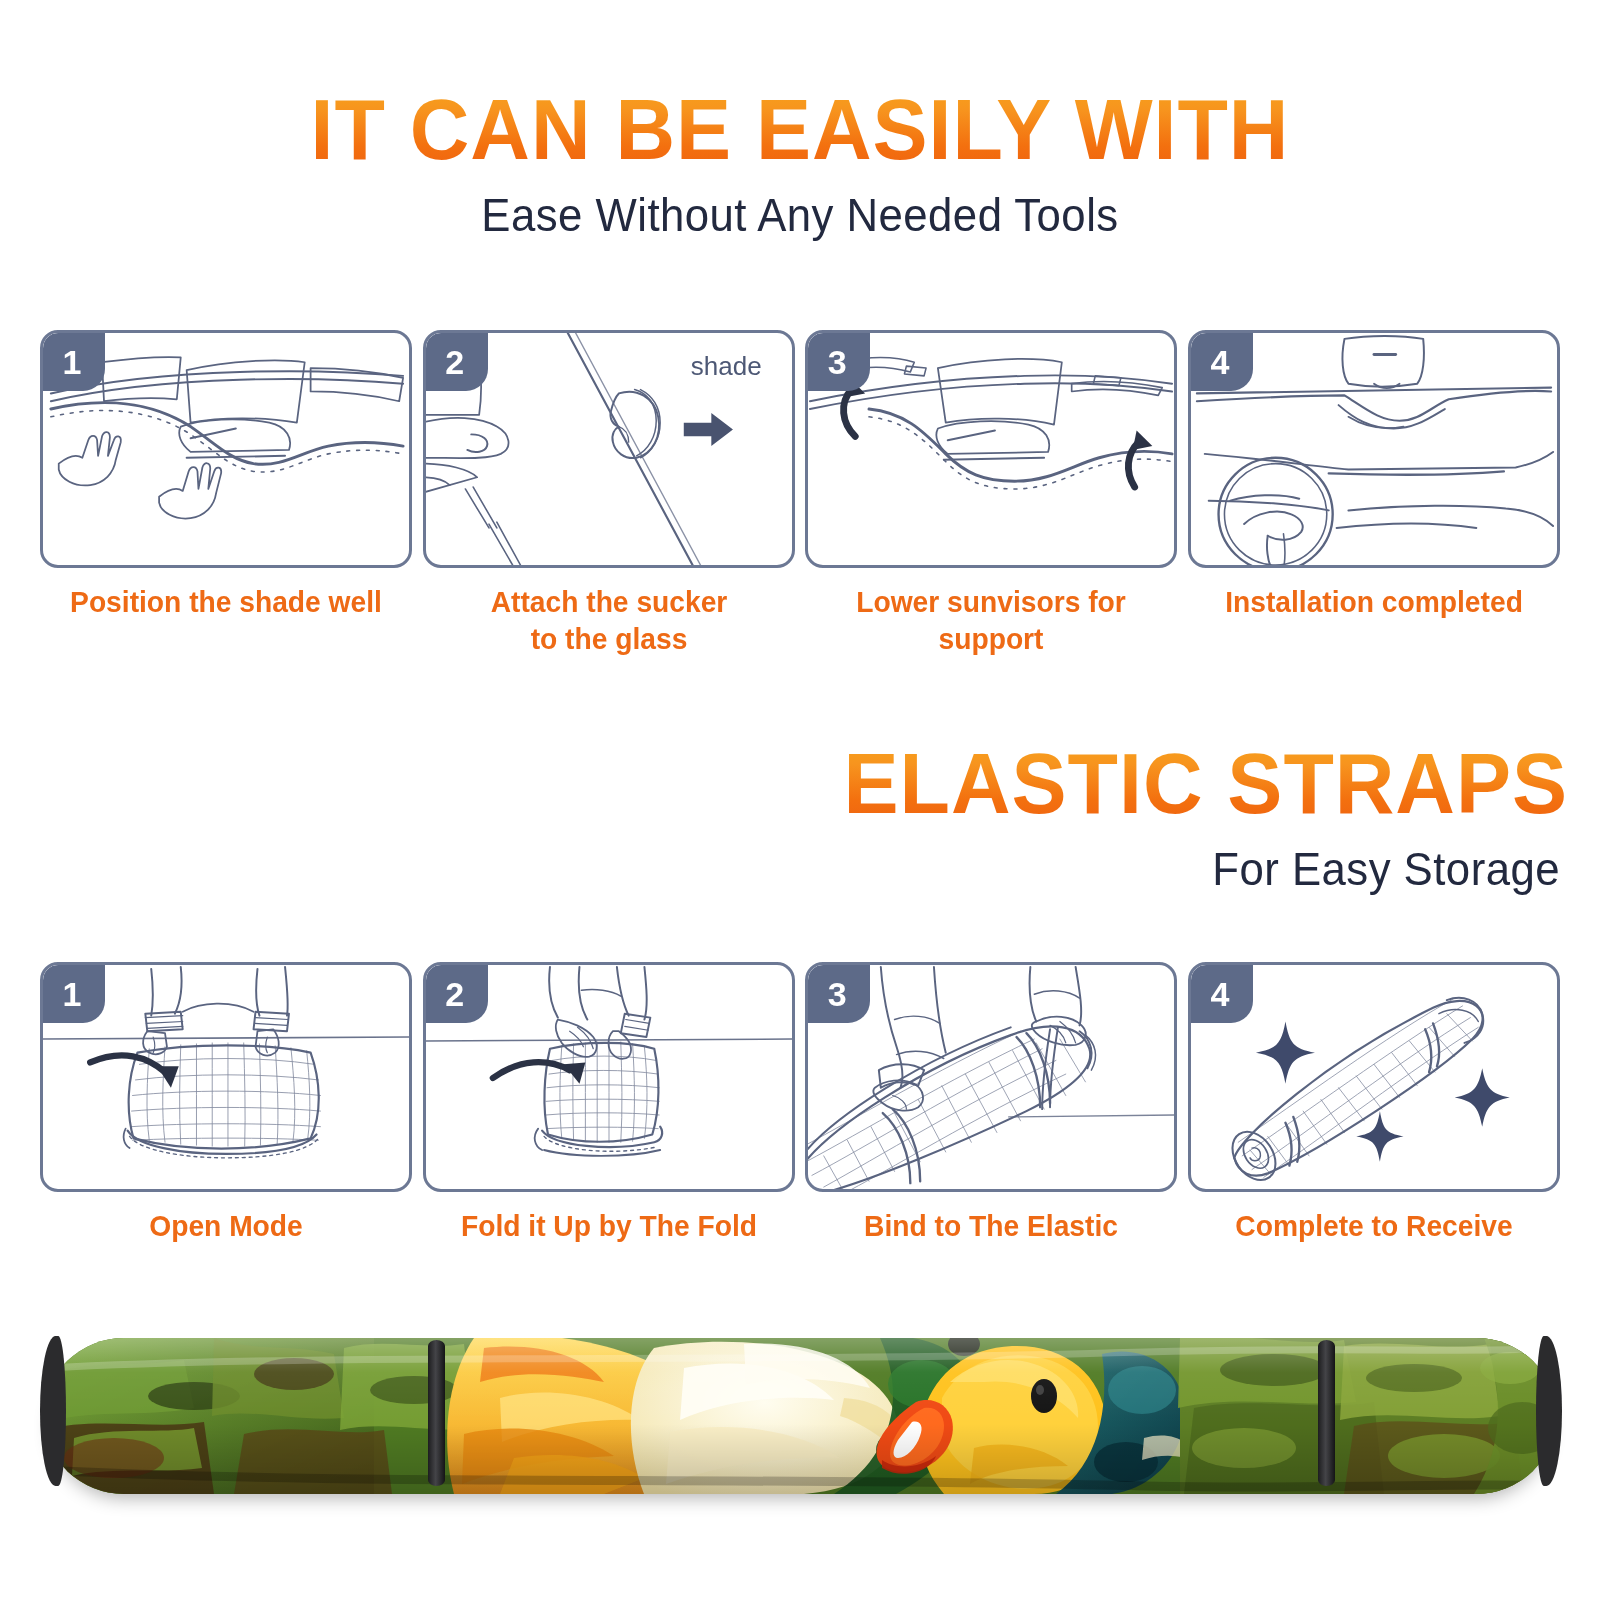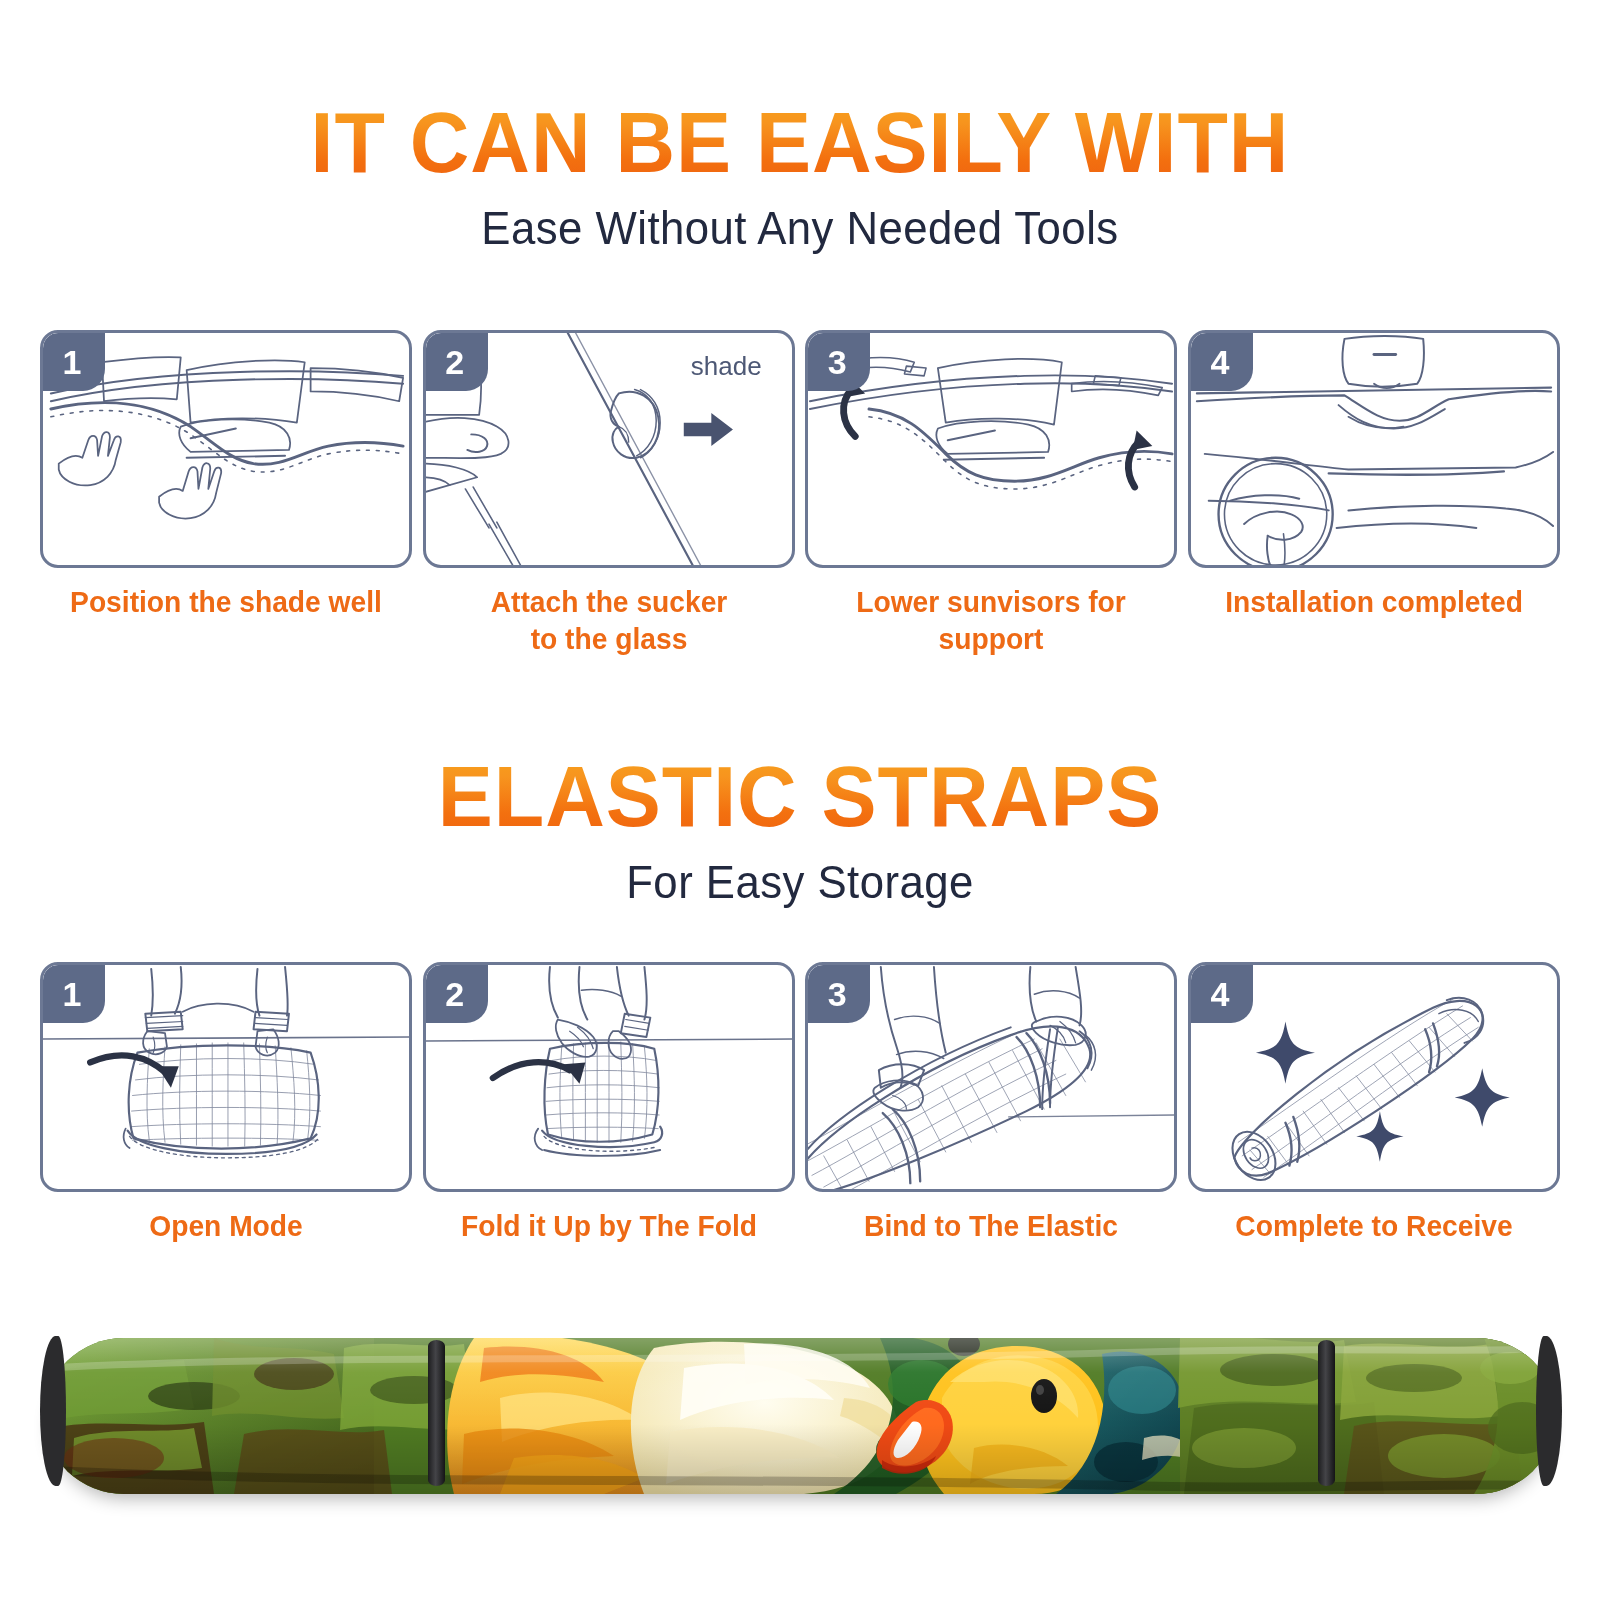--- a/index.html
+++ b/index.html
@@ -12,21 +12,20 @@
     height: 1600px;
     font-family: "Liberation Sans", sans-serif;
     overflow: hidden;
     position: relative;
   }
 
   
   .section-head {
     text-align: center;
     width: 100%;
-    margin-top: 13px;
   }
   .head-main {
     font-family: "Liberation Sans", sans-serif;
     font-weight: bold;
     font-size: 86px;
     letter-spacing: 1px;
     line-height: 1.0;
     margin: 0;
     transform: scaleX(0.96);
     background: linear-gradient(180deg, #f7a21c 0%, #f7941e 28%, #f3700f 70%, #ef6310 100%);
@@ -295,21 +294,21 @@
           <path d="M54 196 C66 184 88 180 102 186 C112 190 116 198 112 204 C104 214 88 214 78 208" stroke-width="2"></path>
           <path d="M78 208 C76 220 78 234 82 242" stroke-width="2"></path>
           <path d="M94 206 C96 220 96 232 94 242" stroke-width="1.6"></path>
         </g>
       </svg>
     </div>
     <div class="caption">Installation completed</div>
   </div>
 </div>
 
-<div class="section-head" style="position:absolute;left:0;top:740px;">
+<div class="section-head" style="position:absolute;left:0;top:740px;text-align:right;">
   <div class="head-main">ELASTIC STRAPS</div>
   <div class="head-sub">For Easy Storage</div>
 </div>
 
 <div class="panel-row row2" style="position:absolute;left:0;top:962px;">
 
   <div class="panel-cell">
     <div class="panel-box">
       <div class="badge">1</div>
       <svg class="art" viewBox="0 0 372 230" preserveAspectRatio="none">

